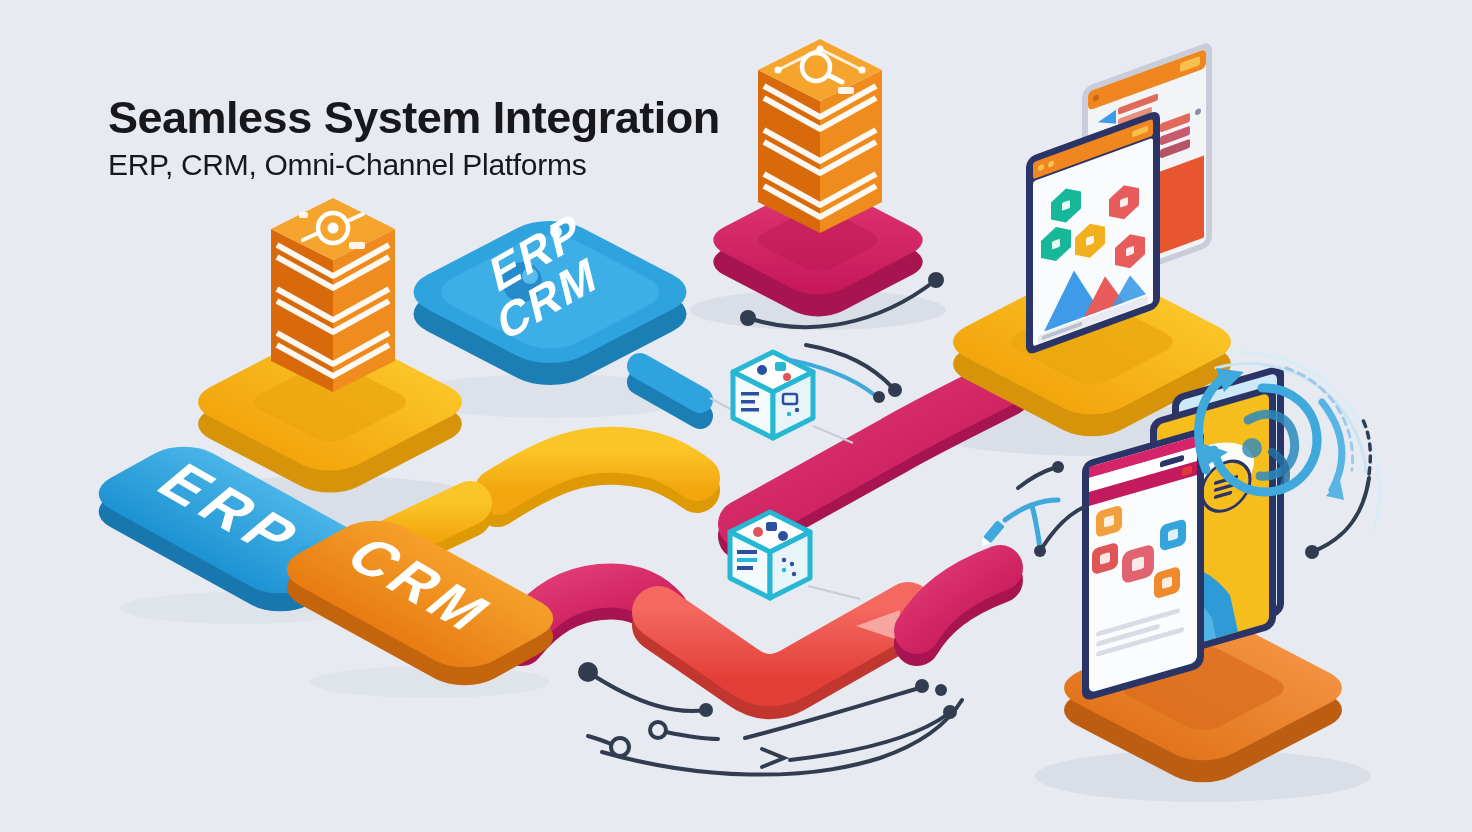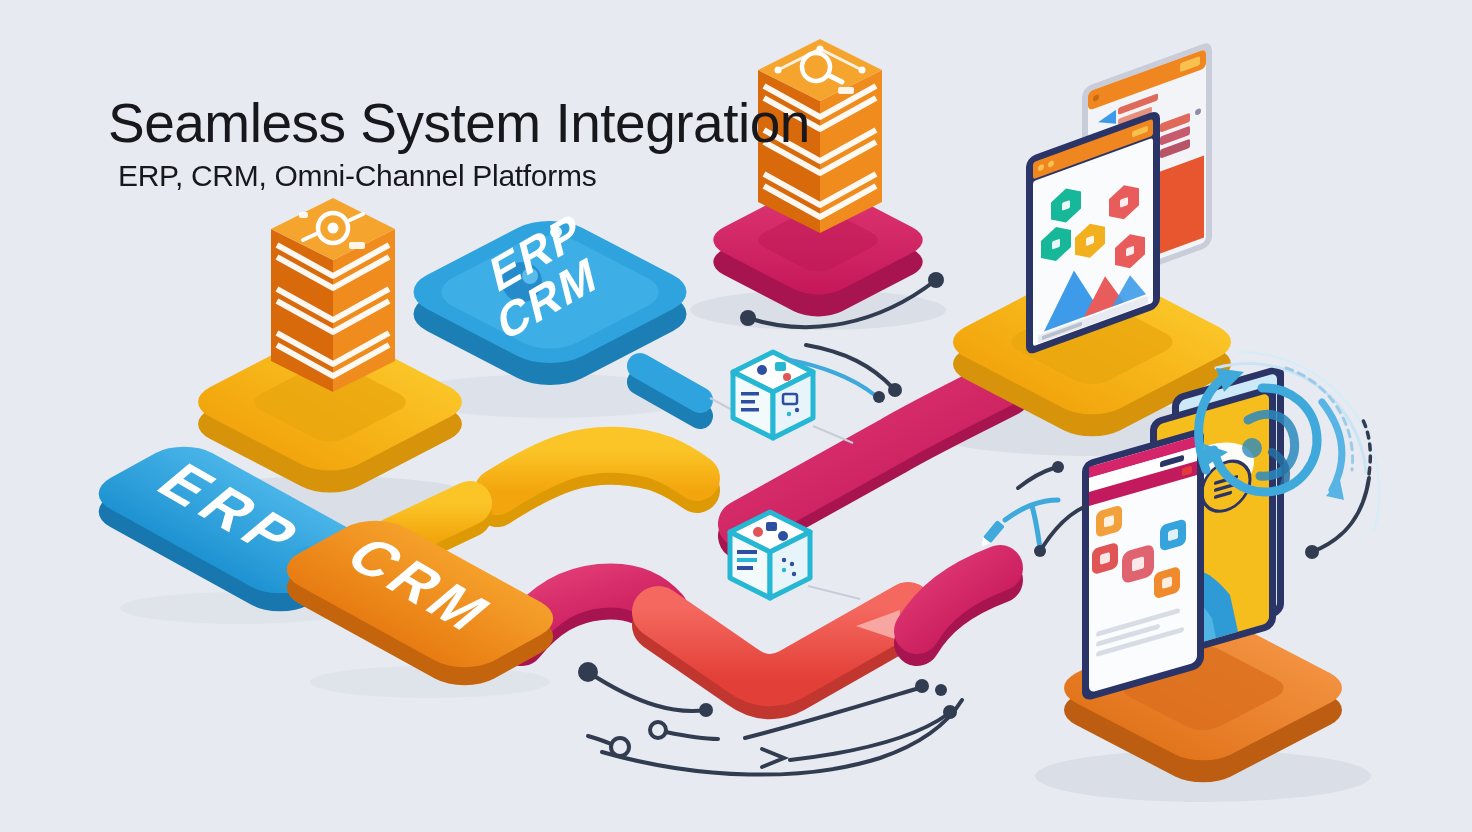--- a/index.html
+++ b/index.html
@@ -1,21 +1,21 @@
 <!DOCTYPE html>
 <html><head>
 <meta charset="utf-8">
 <style>
   html,body{margin:0;padding:0;background:#cfd5de;}
   .stage{position:relative;width:1472px;height:832px;overflow:hidden;
          background:#E7EBF1;font-family:"Liberation Sans",sans-serif;}
   .scene{position:absolute;left:0;top:0;}
   .titleblock{position:absolute;left:108px;top:92px;color:#17171C;line-height:1.15;}
-  .titleblock .t1{font-size:55px;font-weight:400;letter-spacing:-0.5px;text-align:center;}
-  .titleblock .t2{font-size:30px;font-weight:500;margin-top:4px;margin-left:10px;letter-spacing:-0.3px;}
+  .titleblock .t1{font-size:45px;font-weight:700;letter-spacing:-0.5px;text-align:center;}
+  .titleblock .t2{font-size:30px;font-weight:500;margin-top:4px;letter-spacing:-0.3px;}
   svg text{font-family:"Liberation Sans",sans-serif;}
 </style>
 </head>
 <body>
 
 <div class="stage">
 
 <svg class="scene" width="1472" height="832" viewBox="0 0 1472 832">
   <defs>
     <linearGradient id="gYellow" x1="0" y1="0" x2="0" y2="1">

